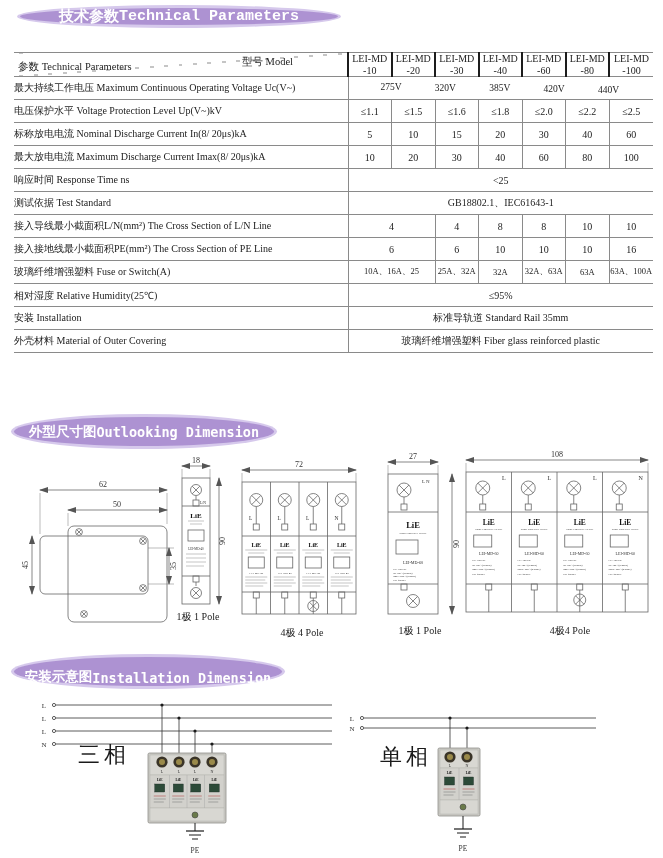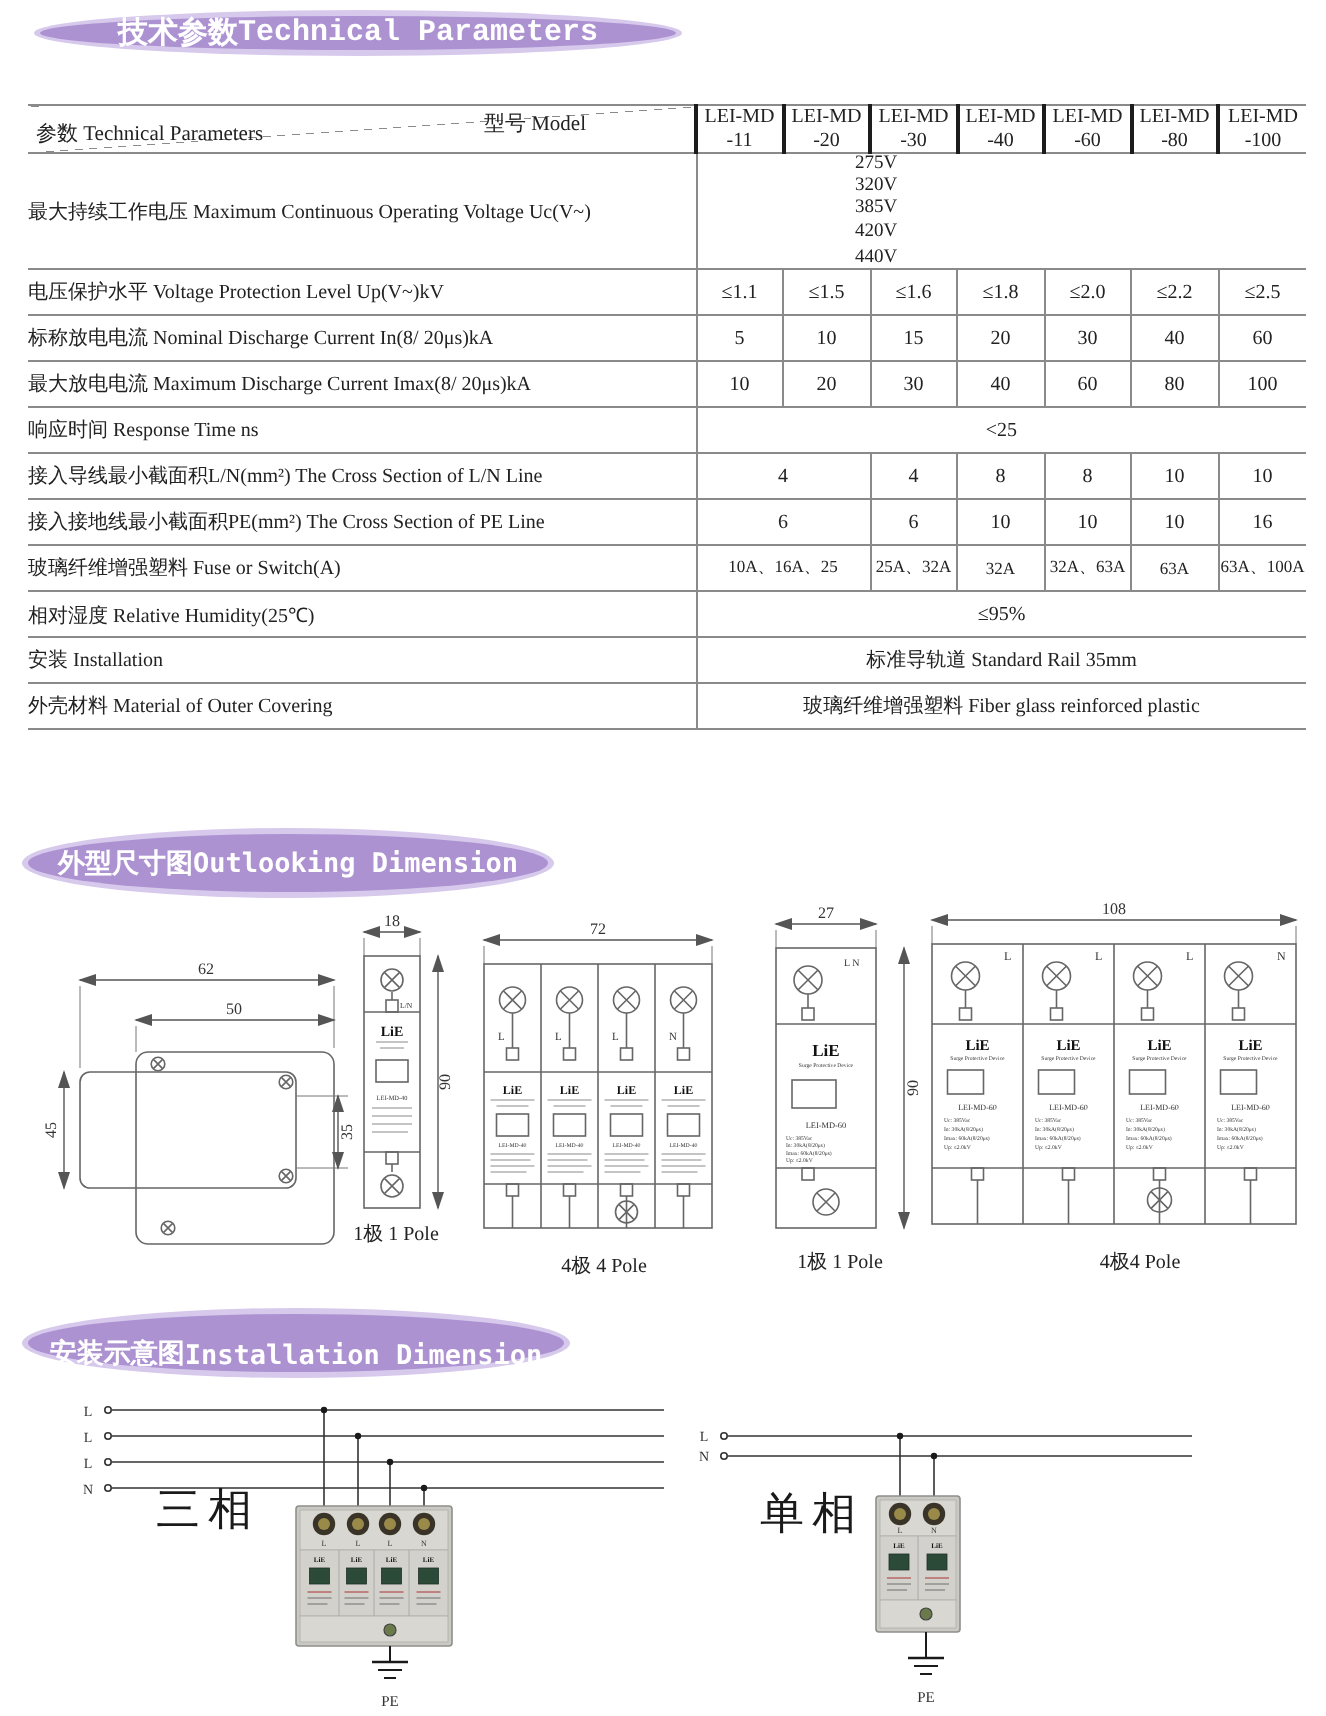--- a/index.html
+++ b/index.html
@@ -24,21 +24,21 @@
   td.lbl{white-space:nowrap;overflow:hidden;padding-left:3px;border-top:1px solid #8a8a8a;}
   td.val{text-align:center;border-left:1px solid #8a8a8a;border-top:1px solid #8a8a8a;font-size:10px;}
   td.val.sm{font-size:8.5px;}
   td.hcell{border-left:2px solid #1c1c1c;text-align:center;font-size:10.5px;line-height:1.15;
            padding-top:2px;vertical-align:top;}
   td.corner{position:relative;
      background:linear-gradient(to bottom right,transparent 49.7%,#8a8a8a 49.7%,#8a8a8a 50.3%,transparent 50.3%);}
   td.corner .model{position:absolute;top:2px;right:54px;font-size:10.5px;}
   td.corner .param{position:absolute;bottom:2px;left:4px;font-size:10.5px;}
   .pair{display:flex;justify-content:center;gap:30px;}
-  .spread{display:flex;justify-content:space-between;padding:0 34px 0 79px;font-size:9.5px;align-items:flex-start;flex-direction:column;}
+  .spread{display:flex;justify-content:space-between;padding:0 34px 0 32px;font-size:9.5px;align-items:flex-start;}
   .spread span:nth-child(2){margin-top:1px;}
   .spread span:nth-child(3){margin-top:1px;}
   .spread span:nth-child(4){margin-top:2px;}
   .spread span:nth-child(5){margin-top:3px;}
   
   svg{position:absolute;overflow:visible;}
   .ln{stroke:#666;stroke-width:0.8;fill:none;}
   .thin{stroke:#8a8a8a;stroke-width:0.5;fill:none;}
   .dim{stroke:#555;stroke-width:0.7;fill:none;marker-start:url(#as);marker-end:url(#ae);}
   .ext{stroke:#777;stroke-width:0.5;fill:none;}
@@ -88,21 +88,21 @@
         <col style="width:44px">
     </colgroup>
     <tbody>
         <tr class="hdr">
       <td class="corner">
         <span class="model">型号 Model</span>
         <span class="param">参数 Technical Parameters</span>
       </td>
       <td class="hcell">
             <div>LEI-MD</div>
-            <div>-11</div>
+            <div>-10</div>
           </td>
       <td class="hcell">
             <div>LEI-MD</div>
             <div>-20</div>
           </td>
       <td class="hcell">
             <div>LEI-MD</div>
             <div>-30</div>
           </td>
       <td class="hcell">
@@ -160,20 +160,24 @@
       <td class="val">20</td>
       <td class="val">30</td>
       <td class="val">40</td>
       <td class="val">60</td>
       <td class="val">80</td>
       <td class="val">100</td>
     </tr>
     <tr>
       <td class="lbl">响应时间 Response Time ns</td>
       <td class="val" colspan="7">&lt;25</td>
+    </tr>
+    <tr>
+      <td class="lbl">测试依据 Test Standard</td>
+      <td class="val" colspan="7">GB18802.1、IEC61643-1</td>
     </tr>
     <tr>
       <td class="lbl">接入导线最小截面积L/N(mm²) The Cross Section of L/N Line</td>
       <td class="val" colspan="2">4</td>
       <td class="val">4</td>
       <td class="val">8</td>
       <td class="val">8</td>
       <td class="val">10</td>
       <td class="val">10</td>
     </tr>

